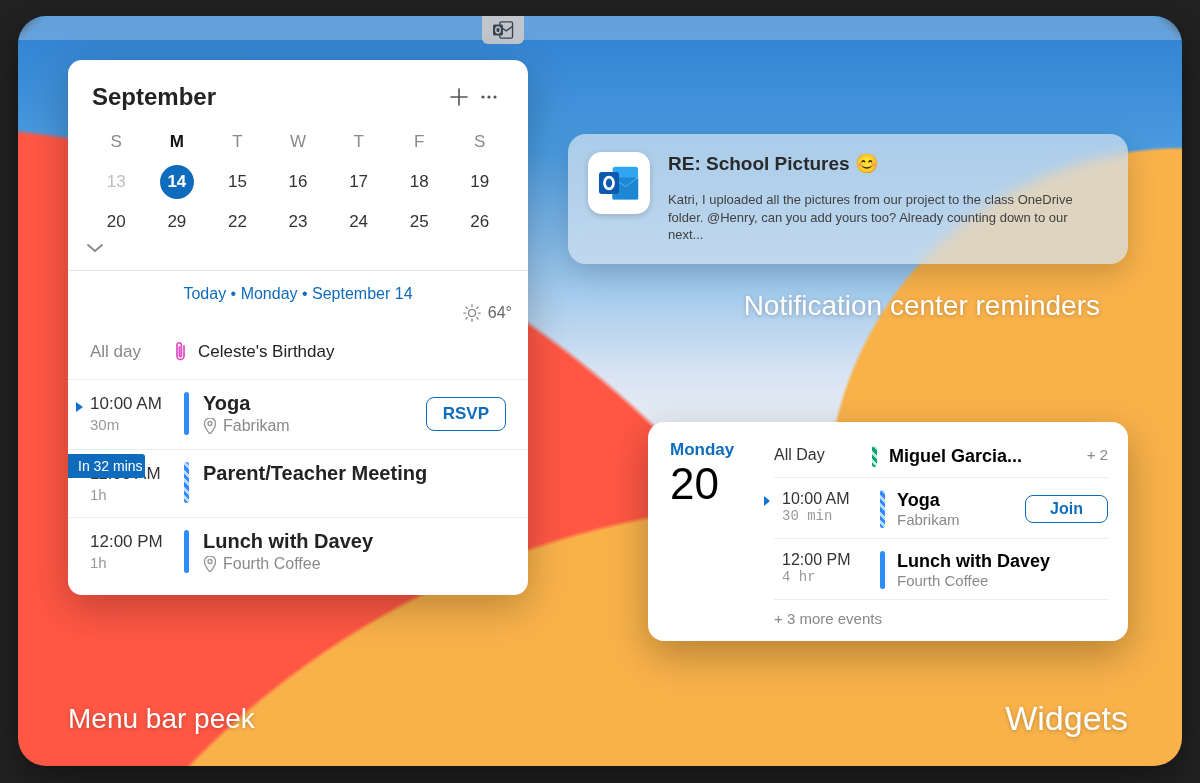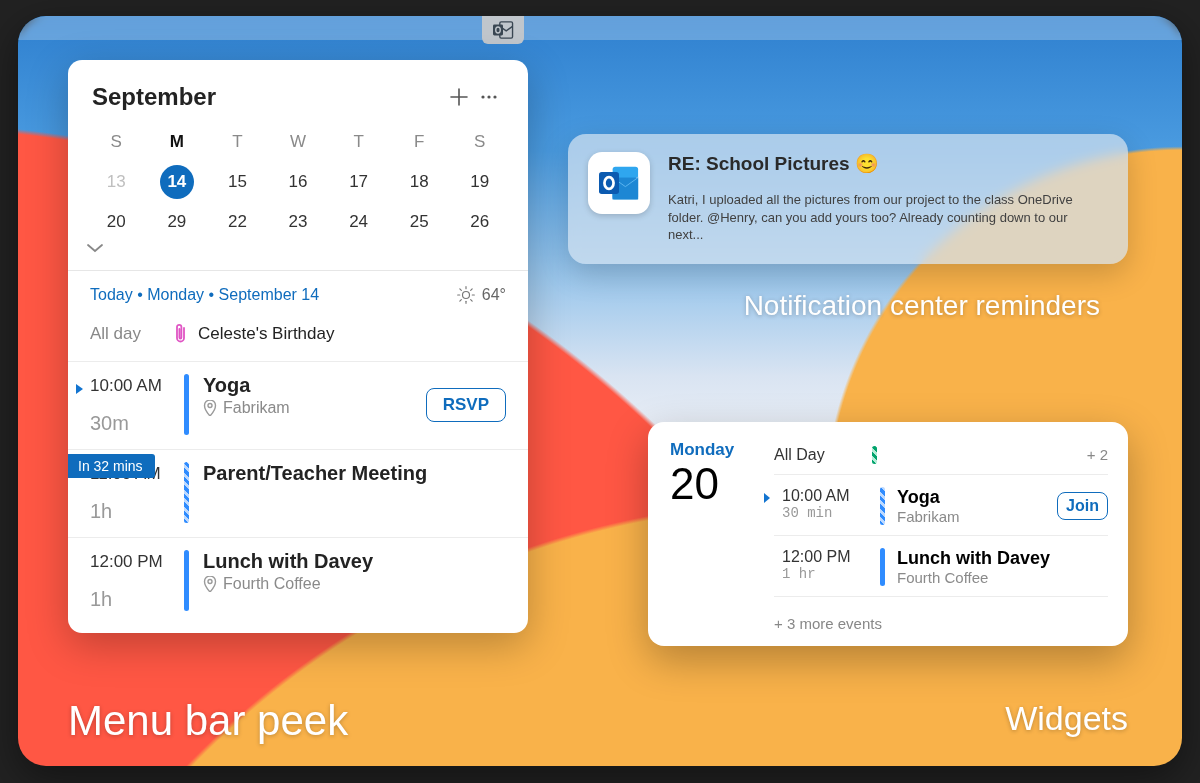--- a/index.html
+++ b/index.html
@@ -35,21 +35,21 @@
   }
   .outlook-glyph {
     width:22px; height:20px;
   }
 
   
   .caption {
     position:absolute; color:#fff; font-weight:300;
     text-shadow:0 1px 4px rgba(0,0,0,0.25);
   }
-  .caption.menu-peek   { left:50px;  bottom:21px; font-size:42px; }
+  .caption.menu-peek   { left:50px;  bottom:31px; font-size:28px; }
   .caption.widgets     { right:54px; bottom:28px; font-size:34px; }
   .caption.notif       { right:82px; top:274px;  font-size:28px; }
 
   
   .peek {
     position:absolute; top:44px; left:50px;
     width:460px;
     background:#fff; border-radius:14px;
     box-shadow: 0 12px 40px rgba(0,0,0,0.25);
     color:#232323;
@@ -70,58 +70,58 @@
   .cal-day  { color:#333; }
   .cal-day.faded { color:#bfbfbf; }
   .cal-day.selected span {
     background:#0f6cbd; color:#fff; width:34px; height:34px; border-radius:50%;
     display:flex; align-items:center; justify-content:center; font-weight:600;
   }
   .cal-expand { text-align:center; padding:0 0 10px; color:#888; }
 
   .divider { height:1px; background:#e6e6e6; }
 
-  .summary { display:flex; align-items:center; padding:14px 22px 12px; font-size:16px; }
+  .summary { display:flex; align-items:center; padding:14px 16px 12px; font-size:16px;flex-direction:column; }
   .summary .date-str { color:#0f6cbd; font-weight:500; }
   .summary .weather  { margin-left:auto; color:#666; display:flex; align-items:center; gap:6px; font-size:16px;}
 
   .allday { display:flex; align-items:center; padding:6px 22px 16px; font-size:17px;}
   .allday .lbl { color:#888; width:84px; }
   .paperclip { color:#e055c4; margin-right:10px; font-size:20px; }
 
   .event {
     position:relative;
     display:flex; align-items:flex-start;
     padding:12px 22px 14px;
     border-top:1px solid #ececec;
   }
   .event .time-col { width:94px; padding-top:2px; }
   .event .time { font-size:17px; color:#333; }
-  .event .dur  { font-size:20px; color:#999; margin-top:16px; }
+  .event .dur  { font-size:15px; color:#999; margin-top:2px; }
   .event .bar  { width:5px; border-radius:3px; align-self:stretch; margin-right:14px; }
   .bar.blue    { background:#2f8cff; }
   .bar.hatch-blue {
     background: repeating-linear-gradient(45deg,#2f8cff 0 3px,#bcd9ff 3px 6px);
   }
   .event .body { flex:1; }
   .event .title { font-size:20px; font-weight:700; }
   .event .sub   { font-size:16px; color:#8a8a8a; margin-top:2px; display:flex; align-items:center; gap:6px;}
   .rsvp-btn {
     align-self:center;
     border:1.5px solid #0f6cbd; color:#0f6cbd; font-weight:600;
     padding:6px 16px; font-size:17px; border-radius:8px; background:#fff;
   }
   .now-indicator {
     position:absolute; left:8px; top:22px; width:0; height:0;
     border-top:5px solid transparent; border-bottom:5px solid transparent;
     border-left:7px solid #1274d0;
   }
   .in-badge {
     position:absolute; left:50px; top:438px;
-    background:#0f6cbd; color:#fff; font-size:14px; padding:4px 12px 4px 10px;
+    background:#0f6cbd; color:#fff; font-size:14px; padding:4px 2px 4px 10px;
     border-radius:0 3px 3px 0;
   }
   .peek .event:last-child { padding-bottom:22px; }
 
   
   .notif-card {
     position:absolute; top:118px; right:54px;
     width:560px; padding:18px 22px 20px 20px;
     background: rgba(210,224,238,0.72);
     border-radius:18px; backdrop-filter: blur(6px);
@@ -159,24 +159,24 @@
   .widget .wtime { font-size:16px; color:#333; }
   .widget .wdur  { font-size:14px; color:#999;font-family:Liberation Mono, monospace; }
   .widget .wbar  { width:5px; border-radius:3px; align-self:stretch; }
   .wbar.green-hatch { background: repeating-linear-gradient(45deg,#00a36c 0 3px,#b4ecd6 3px 6px); }
   .wbar.blue   { background:#2f8cff; }
   .wbar.hatch-blue { background: repeating-linear-gradient(45deg,#2f8cff 0 3px,#bcd9ff 3px 6px); }
   .widget .wtitle { font-size:18px; font-weight:700; }
   .widget .wsub   { font-size:15px; color:#8a8a8a; }
   .join-btn {
     border:1.5px solid #0f6cbd; color:#0f6cbd; font-weight:600;
-    padding:4px 8px; font-size:16px; border-radius:8px; background:#fff; align-self:center;text-align:center;
+    padding:4px 24px; font-size:16px; border-radius:8px; background:#fff; align-self:center;text-align:center;
   }
   .widget .more-badge { color:#888; font-size:15px; margin-left:auto;}
-  .widget .more-events { color:#888; font-size:15px; padding-top:18px; border-top:1px solid #ececec;}
+  .widget .more-events { color:#888; font-size:15px; padding-top:10px; border-top:1px solid #ececec;}
   .widget .now-ind {
     width:0;height:0;border-top:5px solid transparent;border-bottom:5px solid transparent;
     border-left:6px solid #1274d0; margin-top:6px; margin-left:-10px;
   }
 
   svg { display:block; }
 </style>
 </head>
 <body>
 
@@ -391,40 +391,43 @@
     <div class="date-col">
       <div class="dow">Monday</div>
       <div class="daynum">20</div>
     </div>
     <div class="events" id="widget-events">
         <div class="wrow">
           <div class="wtime-col">
             <div class="wtime">All Day</div>
           </div>
           <div class="wbar green-hatch"></div>
+          <div style="flex:1">
+            <div class="wtitle">Miguel Garcia...</div>
+          </div>
           <div class="more-badge">+ 2</div>
         </div>
         <div class="wrow">
           <div class="now-ind"></div>
           <div class="wtime-col">
             <div class="wtime">10:00 AM</div>
             <div class="wdur">30 min</div>
           </div>
           <div class="wbar hatch-blue"></div>
           <div style="flex:1">
             <div class="wtitle">Yoga</div>
             <div class="wsub">Fabrikam</div>
           </div>
           <button class="join-btn">Join</button>
         </div>
         <div class="wrow">
           <div style="width:0;margin-left:-4px"></div>
           <div class="wtime-col">
             <div class="wtime">12:00 PM</div>
-            <div class="wdur">1 hr</div>
+            <div class="wdur">4 hr</div>
           </div>
           <div class="wbar blue"></div>
           <div style="flex:1">
             <div class="wtitle">Lunch with Davey</div>
             <div class="wsub">Fourth Coffee</div>
           </div>
         </div>
         <div class="more-events">+ 3 more events</div>
       </div>
   </div>

